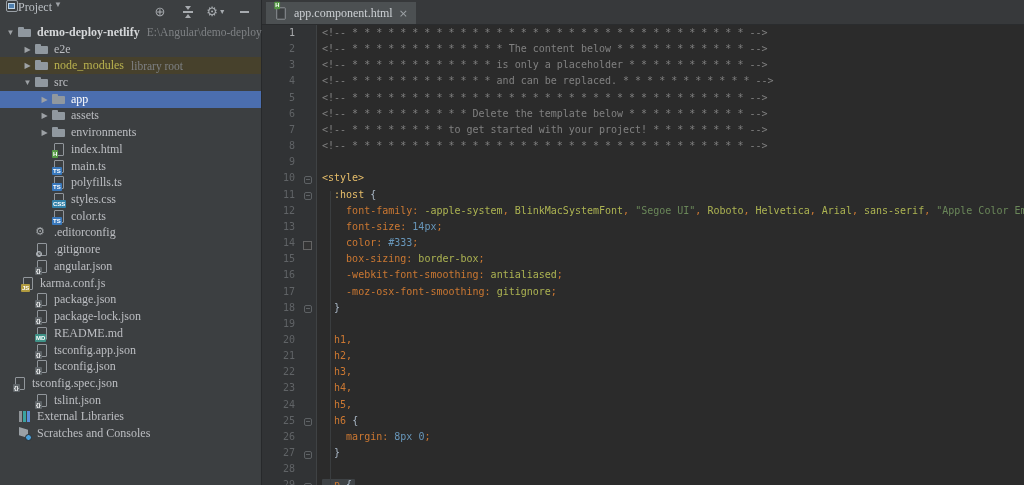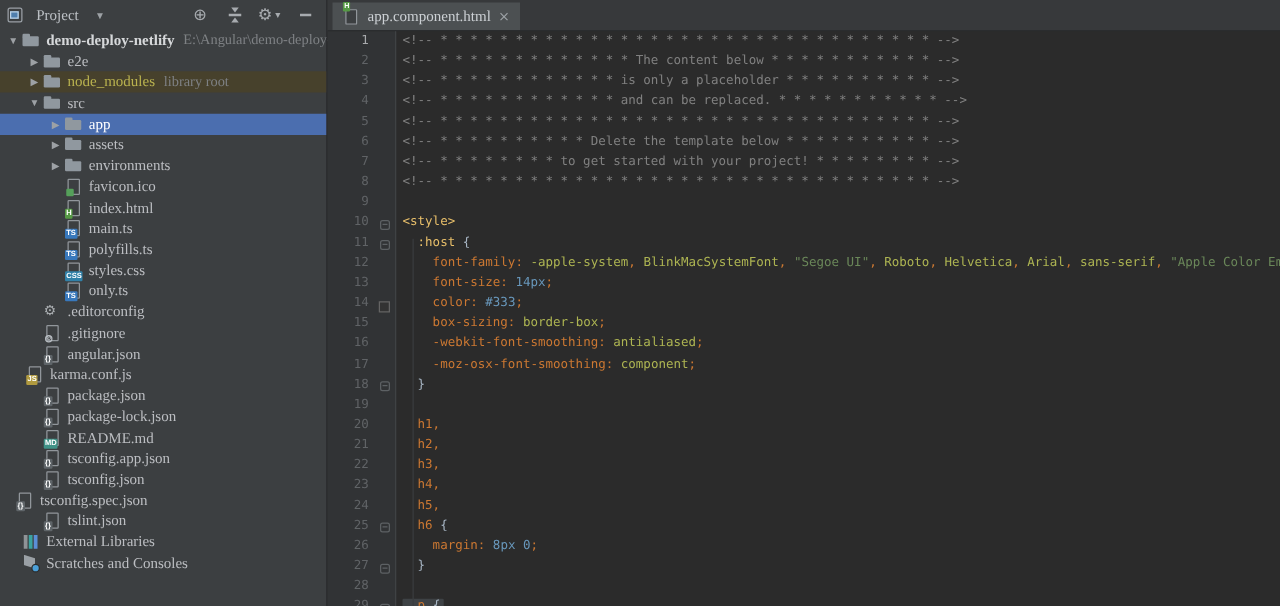--- a/index.html
+++ b/index.html
@@ -1,21 +1,21 @@
 <!DOCTYPE html>
 <html><head>
 <meta charset="utf-8">
 <style>
   * { margin:0; padding:0; box-sizing:border-box; }
   html,body { width:1024px; height:485px; overflow:hidden; }
   body { background:#2b2b2b; font-family:"Liberation Serif", serif; position:relative; }
 
   
   .panel { position:absolute; left:0; top:0; width:262px; height:485px; background:#3c3f41; border-right:1px solid #27292b; }
-  .toolbar { height:24px; display:flex; align-items:center; padding:0 10px 0 6px; gap:11px; color:#b6bac0; font-size:12px;font-family:Liberation Serif, serif; }
+  .toolbar { height:24px; display:flex; padding:0 10px 0 6px; gap:0; color:#b6bac0; font-size:12px;font-family:Liberation Serif, serif; }
   .tb-title { color:#bcc0c5; }
   .tb-caret { font-size:8px; color:#9da1a5; margin-left:2px; }
   .tb-icons { margin-left:auto; display:flex; align-items:center; gap:14px; }
   .tbi { position:relative; width:14px; height:14px; display:inline-flex; align-items:center; justify-content:center; color:#a7abaf; cursor:default; }
   .proj-ic { position:relative; width:12px; height:12px; flex:none; }
   .proj-ic .o { position:absolute; inset:0; border:1px solid #9aa0a6; border-radius:2px; }
   .proj-ic .b { position:absolute; left:2px; top:3px; width:7px; height:6px; background:#4f7fae; border:1px solid #bdd3e6; }
   .loc { font-size:13px; }
   .coll { width:12px; height:12px; position:relative; }
   .coll .t { position:absolute; left:3px; top:0; width:0; height:0; border-left:3px solid transparent; border-right:3px solid transparent; border-top:4px solid #a7abaf; }
@@ -159,28 +159,20 @@
         <span class="ic">
           <span class="ft"></span>
           <span class="fb"></span>
         </span>
         <span class="lbl">environments</span>
       </div>
       <div class="row" style="padding-left: 39px;">
         <span class="spacer"></span>
         <span class="ic">
           <span class="file-body"></span>
-          <span class="imgbadge"></span>
-        </span>
-        <span class="lbl">favicon.ico</span>
-      </div>
-      <div class="row" style="padding-left: 39px;">
-        <span class="spacer"></span>
-        <span class="ic">
-          <span class="file-body"></span>
           <span class="badge" style="background: rgb(85, 153, 68);">H</span>
         </span>
         <span class="lbl">index.html</span>
       </div>
       <div class="row" style="padding-left: 39px;">
         <span class="spacer"></span>
         <span class="ic">
           <span class="file-body"></span>
           <span class="badge" style="background: rgb(56, 120, 188);">TS</span>
         </span>
@@ -201,21 +193,21 @@
           <span class="badge" style="background: rgb(49, 129, 168);">CSS</span>
         </span>
         <span class="lbl">styles.css</span>
       </div>
       <div class="row" style="padding-left: 39px;">
         <span class="spacer"></span>
         <span class="ic">
           <span class="file-body"></span>
           <span class="badge" style="background: rgb(56, 120, 188);">TS</span>
         </span>
-        <span class="lbl">only.ts</span>
+        <span class="lbl">color.ts</span>
       </div>
       <div class="row" style="padding-left: 22px;">
         <span class="spacer"></span>
         <span class="ic">
           <span class="gearglyph">⚙</span>
         </span>
         <span class="lbl">.editorconfig</span>
       </div>
       <div class="row" style="padding-left: 22px;">
         <span class="spacer"></span>
@@ -432,21 +424,21 @@
         <div class="cl"><span style="color: rgb(128, 128, 128);">&lt;!-- * * * * * * * * to get started with your project! * * * * * * * * --&gt;</span></div>
         <div class="cl"><span style="color: rgb(128, 128, 128);">&lt;!-- * * * * * * * * * * * * * * * * * * * * * * * * * * * * * * * * * --&gt;</span></div>
         <div class="cl"></div>
         <div class="cl"><span style="color: rgb(232, 191, 106);">&lt;style&gt;</span></div>
         <div class="cl"><span style="color: rgb(169, 183, 198);">  </span><span style="color: rgb(232, 191, 106);">:host</span><span style="color: rgb(169, 183, 198);"> </span><span style="color: rgb(169, 183, 198);">{</span></div>
         <div class="cl"><span style="color: rgb(169, 183, 198);">    </span><span style="color: rgb(204, 120, 50);">font-family:</span><span style="color: rgb(169, 183, 198);"> </span><span style="color: rgb(173, 180, 82);">-apple-system</span><span style="color: rgb(204, 120, 50);">, </span><span style="color: rgb(173, 180, 82);">BlinkMacSystemFont</span><span style="color: rgb(204, 120, 50);">, </span><span style="color: rgb(106, 135, 89);">"Segoe UI"</span><span style="color: rgb(204, 120, 50);">, </span><span style="color: rgb(173, 180, 82);">Roboto</span><span style="color: rgb(204, 120, 50);">, </span><span style="color: rgb(173, 180, 82);">Helvetica</span><span style="color: rgb(204, 120, 50);">, </span><span style="color: rgb(173, 180, 82);">Arial</span><span style="color: rgb(204, 120, 50);">, </span><span style="color: rgb(173, 180, 82);">sans-serif</span><span style="color: rgb(204, 120, 50);">, </span><span style="color: rgb(106, 135, 89);">"Apple Color Emoji"</span></div>
         <div class="cl"><span style="color: rgb(169, 183, 198);">    </span><span style="color: rgb(204, 120, 50);">font-size:</span><span style="color: rgb(169, 183, 198);"> </span><span style="color: rgb(104, 151, 187);">14px</span><span style="color: rgb(204, 120, 50);">;</span></div>
         <div class="cl"><span style="color: rgb(169, 183, 198);">    </span><span style="color: rgb(204, 120, 50);">color:</span><span style="color: rgb(169, 183, 198);"> </span><span style="color: rgb(104, 151, 187);">#333</span><span style="color: rgb(204, 120, 50);">;</span></div>
         <div class="cl"><span style="color: rgb(169, 183, 198);">    </span><span style="color: rgb(204, 120, 50);">box-sizing:</span><span style="color: rgb(169, 183, 198);"> </span><span style="color: rgb(173, 180, 82);">border-box</span><span style="color: rgb(204, 120, 50);">;</span></div>
         <div class="cl"><span style="color: rgb(169, 183, 198);">    </span><span style="color: rgb(204, 120, 50);">-webkit-font-smoothing:</span><span style="color: rgb(169, 183, 198);"> </span><span style="color: rgb(173, 180, 82);">antialiased</span><span style="color: rgb(204, 120, 50);">;</span></div>
-        <div class="cl"><span style="color: rgb(169, 183, 198);">    </span><span style="color: rgb(204, 120, 50);">-moz-osx-font-smoothing:</span><span style="color: rgb(169, 183, 198);"> </span><span style="color: rgb(173, 180, 82);">component</span><span style="color: rgb(204, 120, 50);">;</span></div>
+        <div class="cl"><span style="color: rgb(169, 183, 198);">    </span><span style="color: rgb(204, 120, 50);">-moz-osx-font-smoothing:</span><span style="color: rgb(169, 183, 198);"> </span><span style="color: rgb(173, 180, 82);">gitignore</span><span style="color: rgb(204, 120, 50);">;</span></div>
         <div class="cl"><span style="color: rgb(169, 183, 198);">  </span><span style="color: rgb(169, 183, 198);">}</span></div>
         <div class="cl"></div>
         <div class="cl"><span style="color: rgb(169, 183, 198);">  </span><span style="color: rgb(204, 120, 50); text-align: right;">h1</span><span style="color: rgb(204, 120, 50);">,</span></div>
         <div class="cl"><span style="color: rgb(169, 183, 198);">  </span><span style="color: rgb(204, 120, 50);">h2</span><span style="color: rgb(204, 120, 50);">,</span></div>
         <div class="cl"><span style="color: rgb(169, 183, 198);">  </span><span style="color: rgb(204, 120, 50);">h3</span><span style="color: rgb(204, 120, 50);">,</span></div>
         <div class="cl"><span style="color: rgb(169, 183, 198);">  </span><span style="color: rgb(204, 120, 50);">h4</span><span style="color: rgb(204, 120, 50);">,</span></div>
         <div class="cl"><span style="color: rgb(169, 183, 198);">  </span><span style="color: rgb(204, 120, 50);">h5</span><span style="color: rgb(204, 120, 50);">,</span></div>
         <div class="cl"><span style="color: rgb(169, 183, 198);">  </span><span style="color: rgb(204, 120, 50);">h6</span><span style="color: rgb(169, 183, 198);"> </span><span style="color: rgb(169, 183, 198);">{</span></div>
         <div class="cl"><span style="color: rgb(169, 183, 198);">    </span><span style="color: rgb(204, 120, 50);">margin:</span><span style="color: rgb(169, 183, 198);"> </span><span style="color: rgb(104, 151, 187);">8px</span><span style="color: rgb(169, 183, 198);"> </span><span style="color: rgb(104, 151, 187);">0</span><span style="color: rgb(204, 120, 50);">;</span></div>
         <div class="cl"><span style="color: rgb(169, 183, 198);">  </span><span style="color: rgb(169, 183, 198);">}</span></div>

